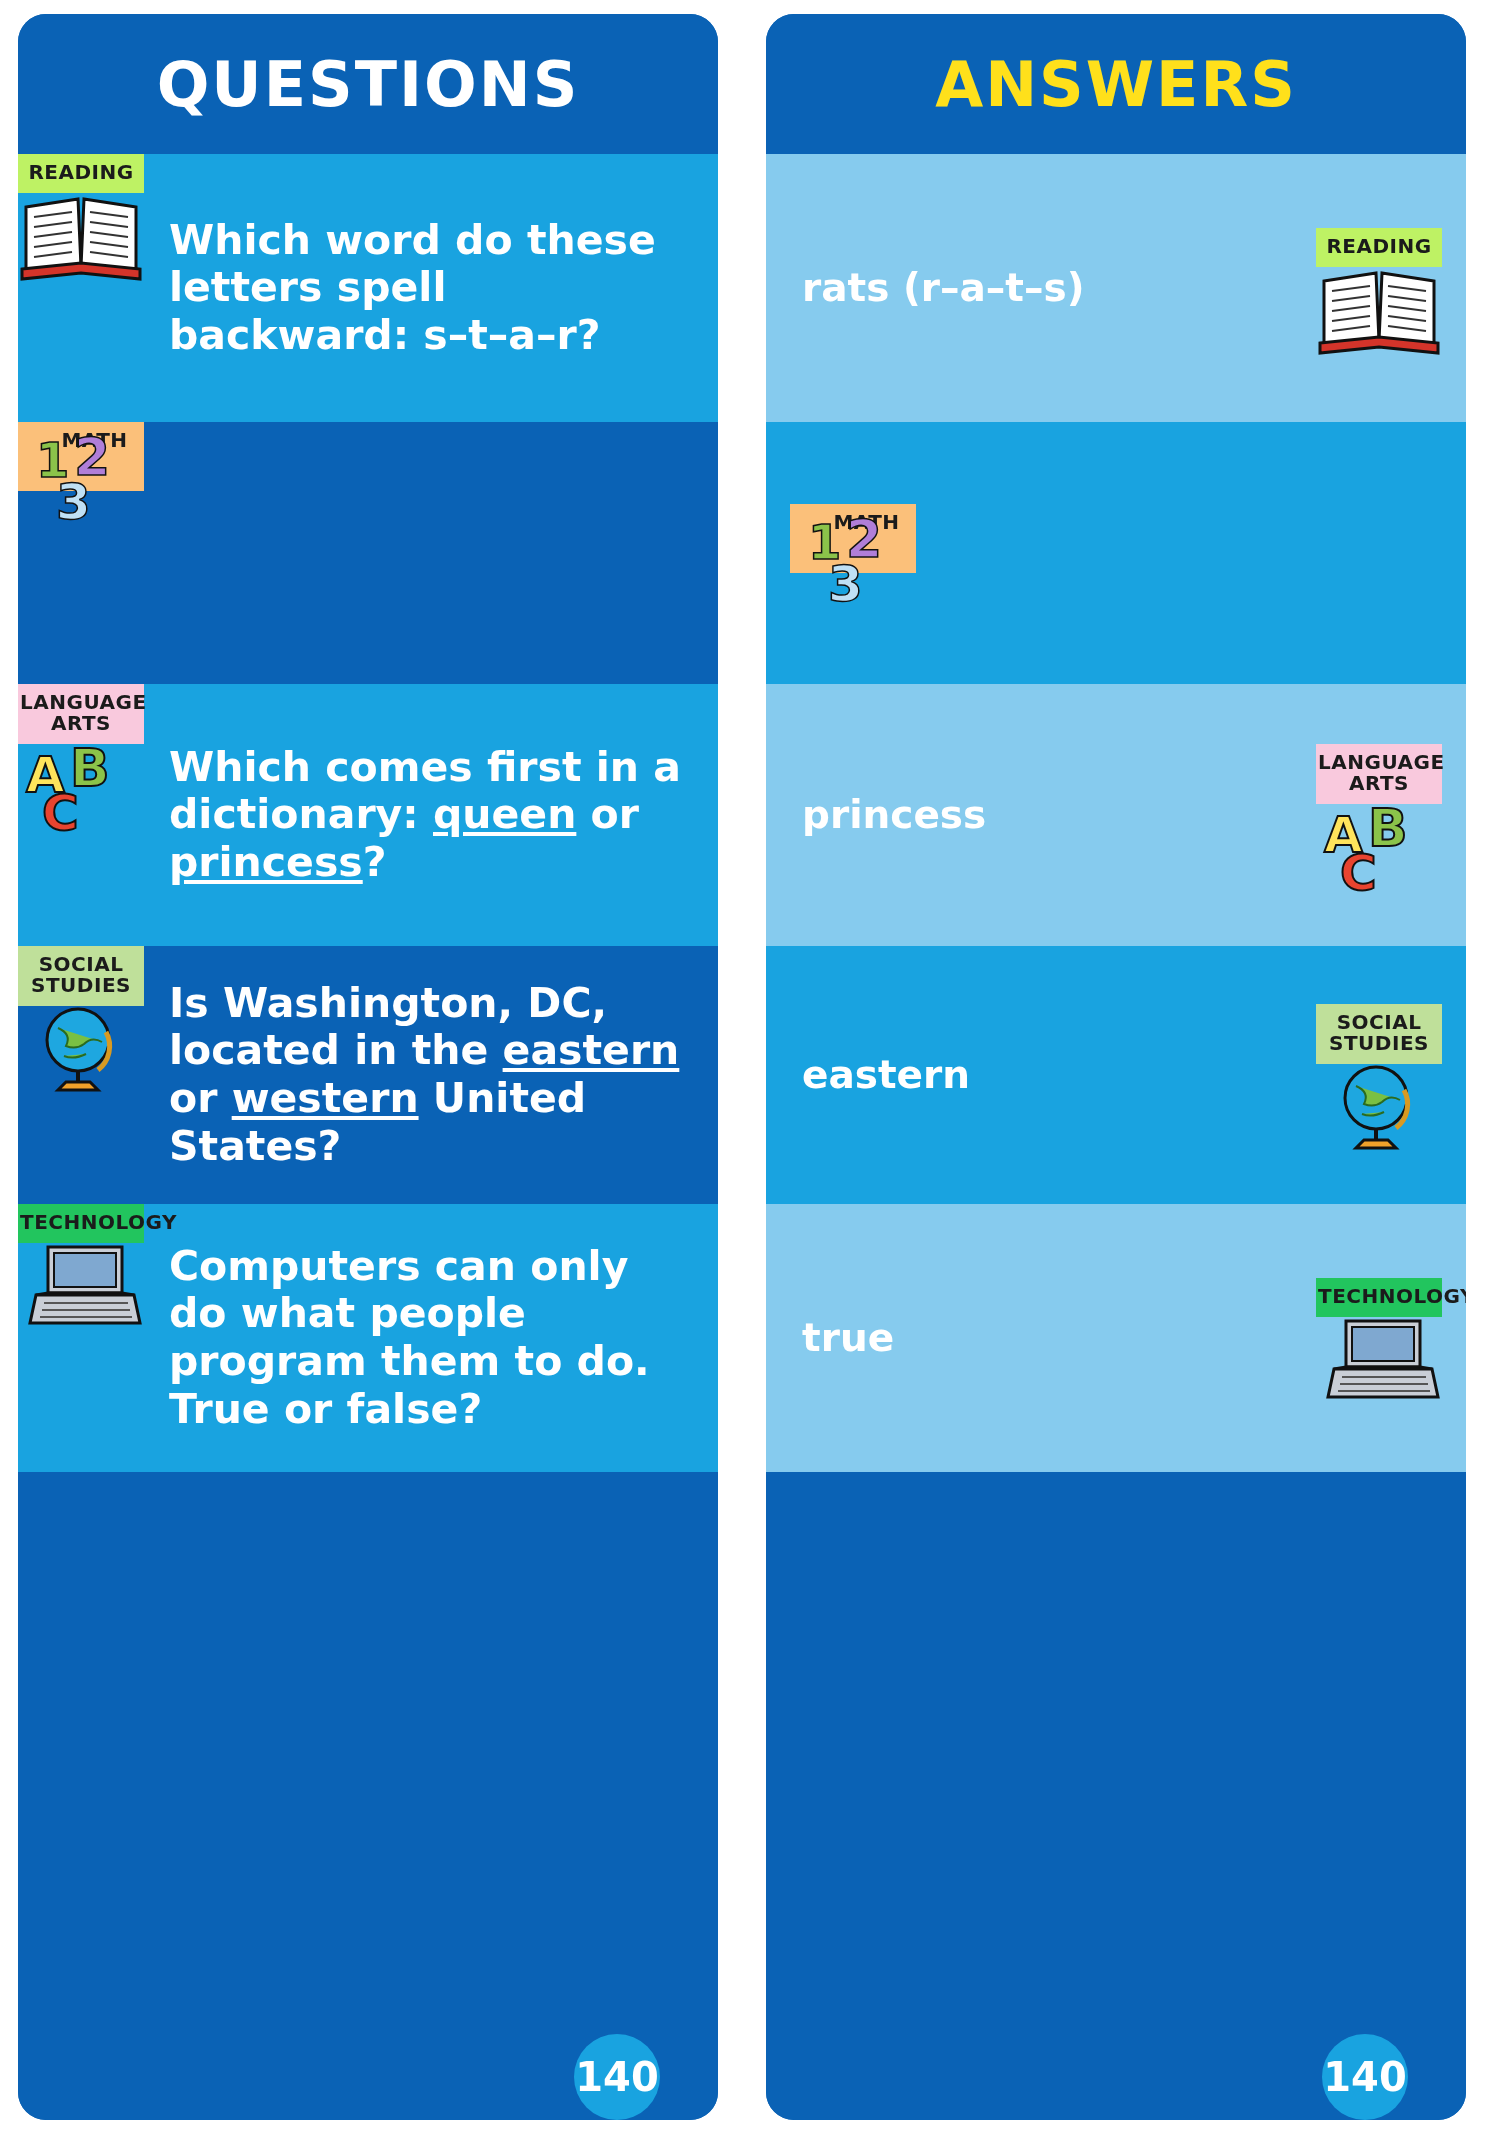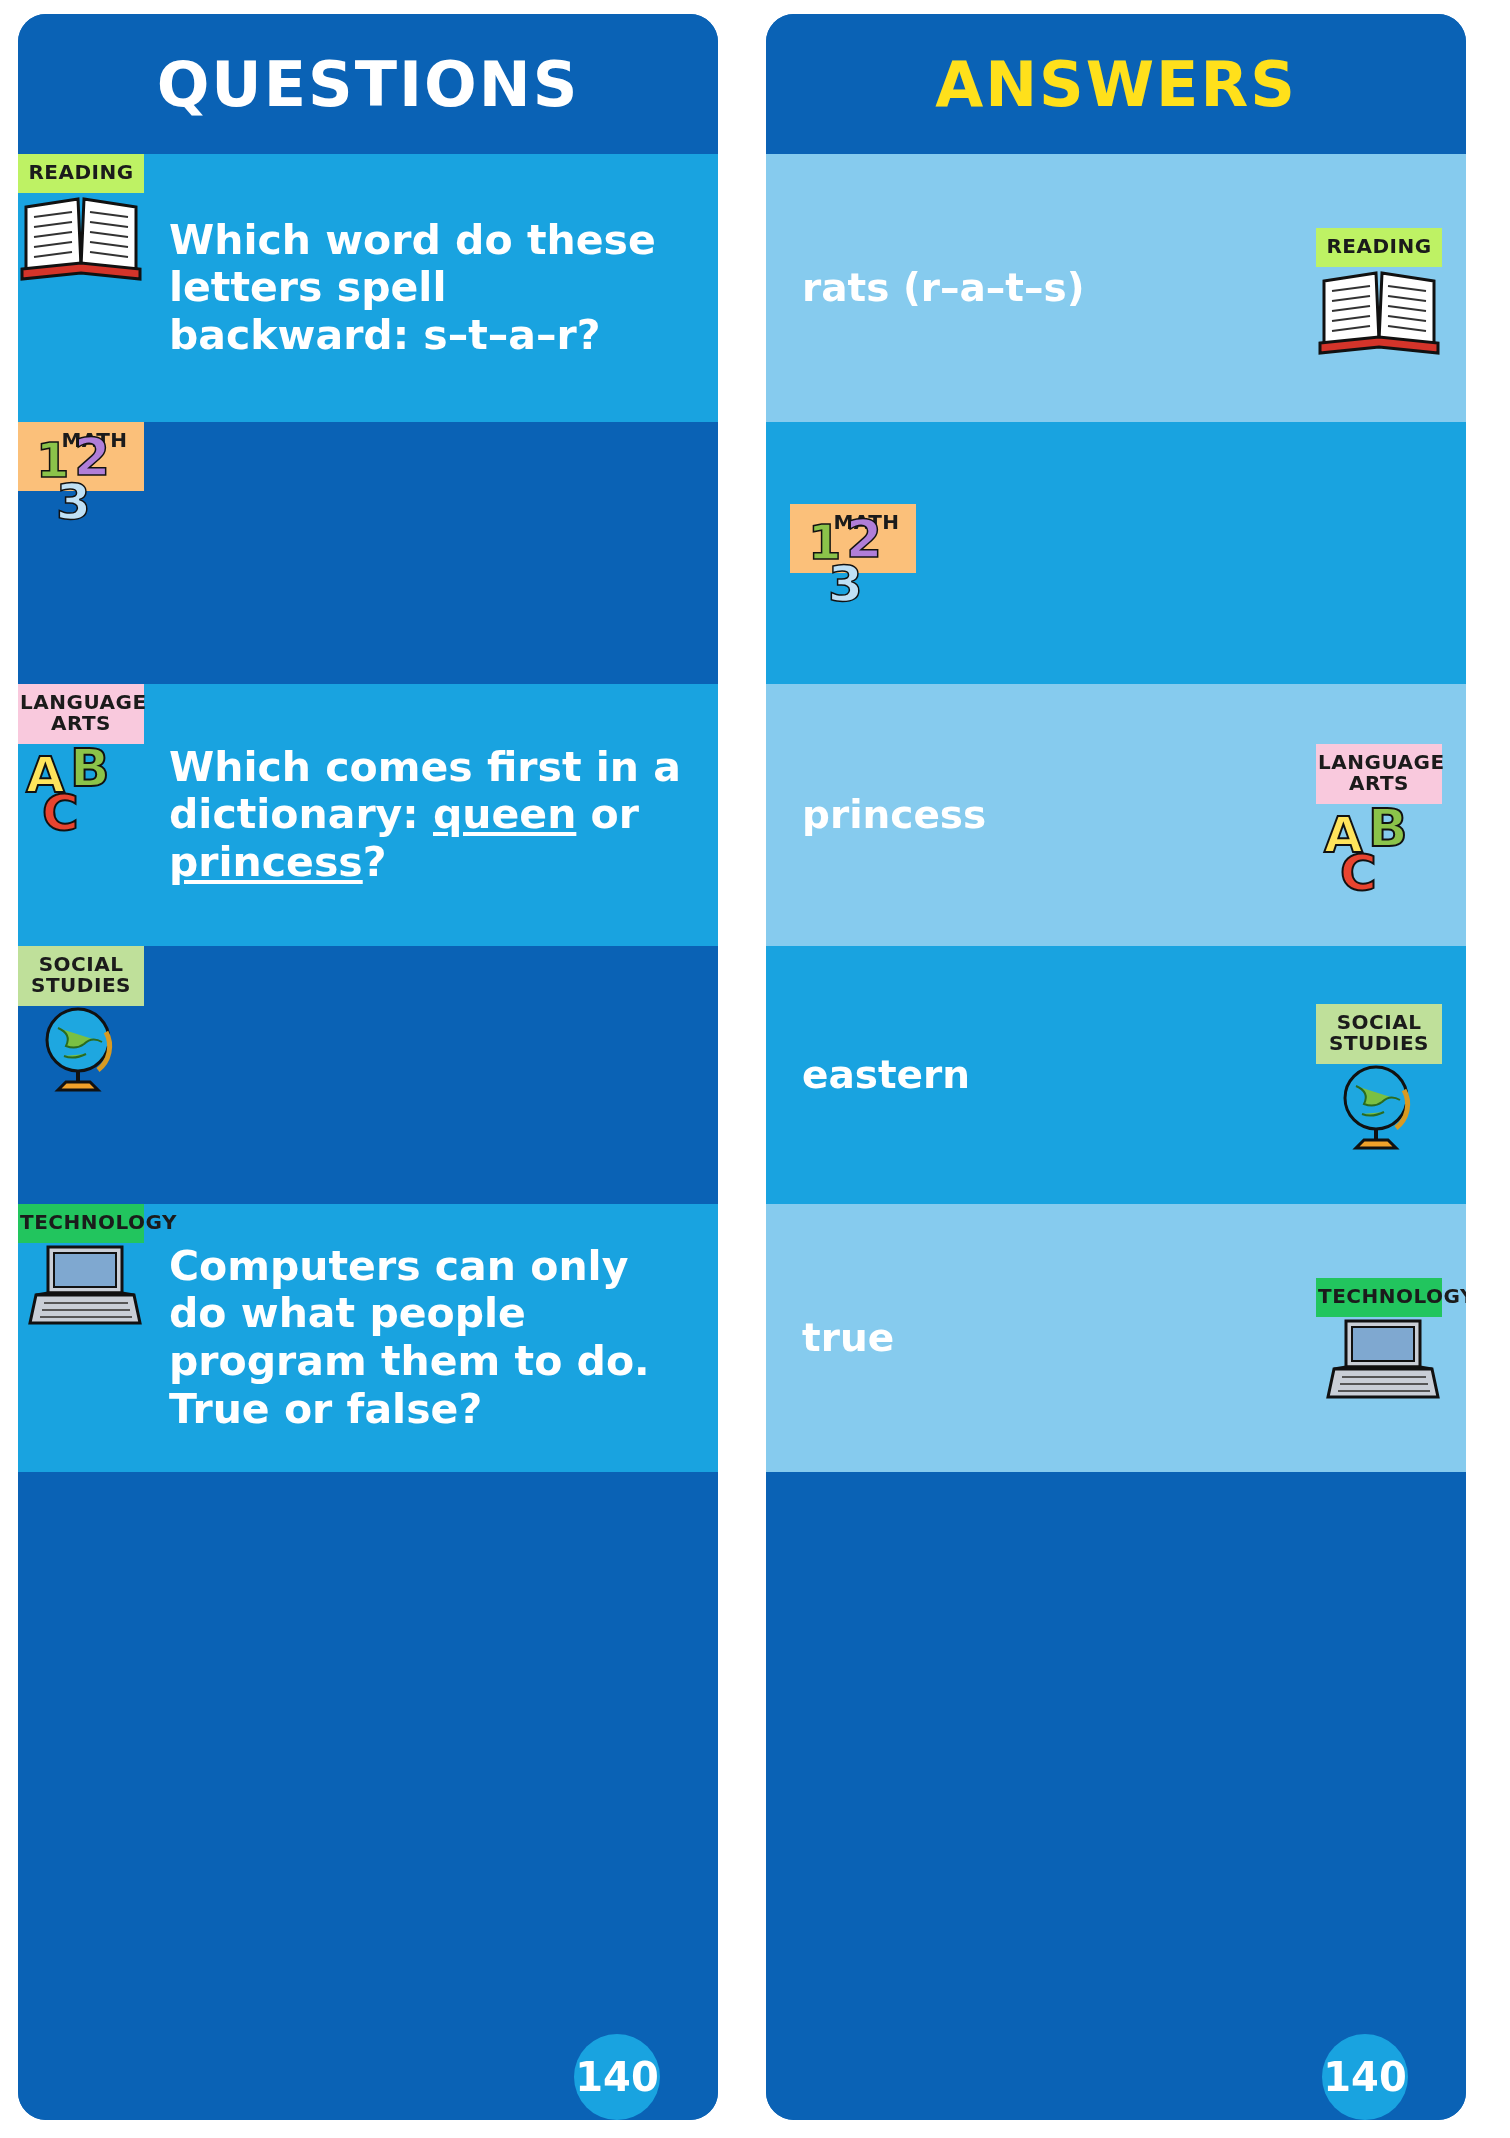--- a/index.html
+++ b/index.html
@@ -230,20 +230,23 @@
             <svg width="126" height="96" viewBox="0 0 126 96">
               <circle cx="60" cy="38" r="31" fill="#1ea7e0" stroke="#111" stroke-width="3"></circle>
               <path d="M40 26 q14 6 8 18 q10 4 18 -2 q8 -8 18 -2" fill="#7ac043" stroke="#2a6b20" stroke-width="2"></path>
               <path d="M46 54 q10 4 22 -2" fill="#7ac043" stroke="#2a6b20" stroke-width="2"></path>
               <path d="M60 69 l0 14" stroke="#111" stroke-width="4"></path>
               <path d="M40 88 l40 0 l-8 -8 l-24 0 Z" fill="#f0a12a" stroke="#111" stroke-width="3"></path>
               <path d="M88 30 a30 30 0 0 1 -8 38" fill="none" stroke="#d89a22" stroke-width="5"></path>
             </svg>
           </div>
         </div>
+        <div class="row-text">
+          Is Washington, DC, located in the <u>eastern</u> or <u>western</u> United States?
+        </div>
       </div>
 
       <div class="row q-row bg-a" style="height:268px;">
         <div class="tab technology">
           <div class="tab-label">TECHNOLOGY</div>
           <div class="tab-art">
             <svg width="126" height="96" viewBox="0 0 126 96">
               <path d="M30 8 L104 8 L104 54 L30 54 Z" fill="#c9ced6" stroke="#111" stroke-width="3"></path>
               <path d="M36 14 L98 14 L98 48 L36 48 Z" fill="#7fa8d0" stroke="#111" stroke-width="2"></path>
               <path d="M18 56 L116 56 L104 54 L30 54 Z" fill="#aab0ba" stroke="#111" stroke-width="3"></path>

